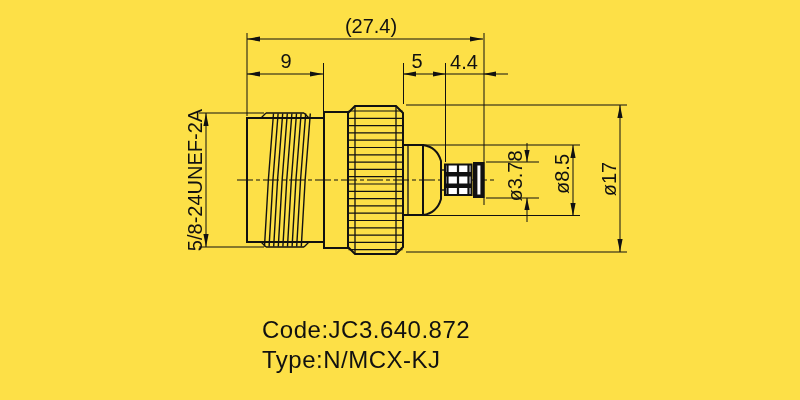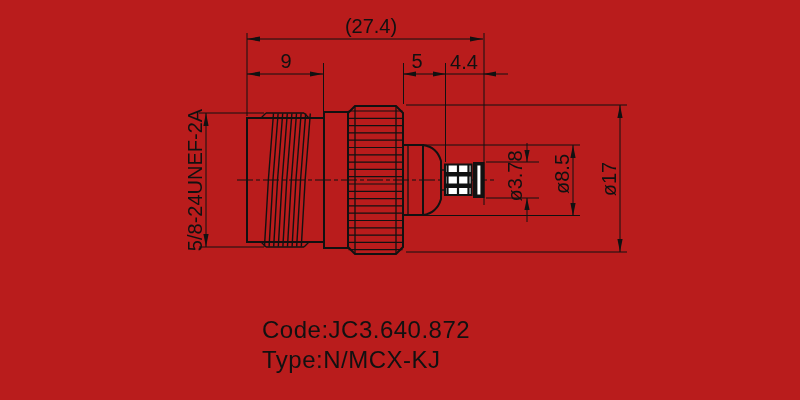--- a/index.html
+++ b/index.html
@@ -1,16 +1,16 @@
 <!DOCTYPE html>
 <html><head>
 <meta charset="utf-8">
 <style>
   html,body{margin:0;padding:0;background:#fff;}
-  .stage{position:relative;width:800px;height:400px;background:#b91c1c;overflow:hidden;
+  .stage{position:relative;width:800px;height:400px;background:#fde047;overflow:hidden;
          font-family:"Liberation Sans", sans-serif;}
   svg{position:absolute;left:0;top:0;}
   svg text{fill:#111;}
   .dimtxt{font-size:20px;}
   .codetxt{font-size:24px;letter-spacing:0.5px;}
   .thick{stroke:#111;stroke-width:2;fill:none;}
   .thin{stroke:#111;stroke-width:1;fill:none;}
   .med{stroke:#111;stroke-width:1.3;fill:none;}
   .arrow{fill:#111;stroke:none;}
 </style>

